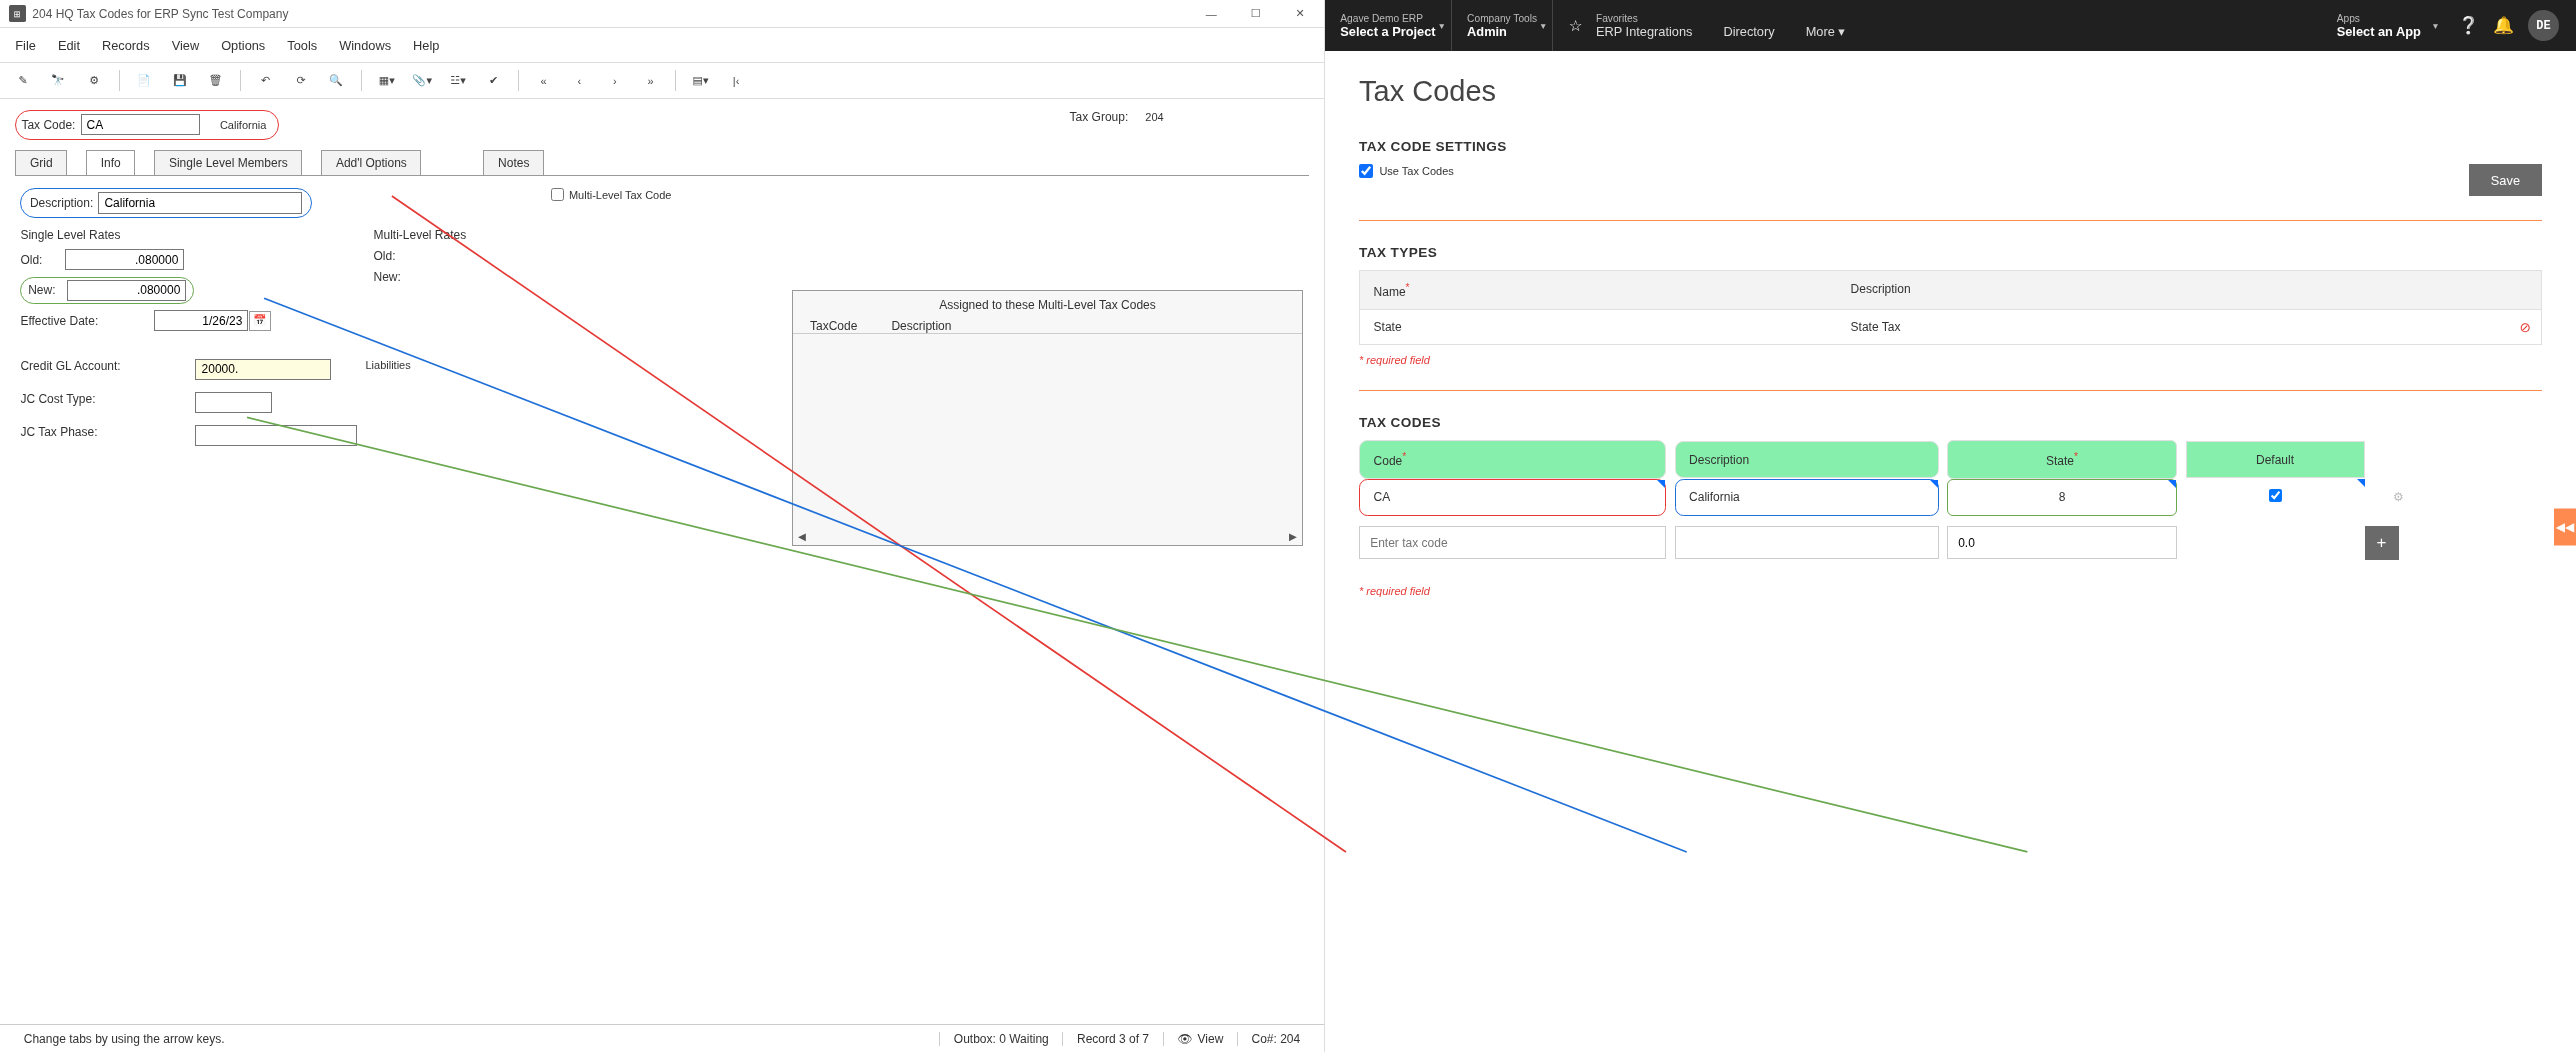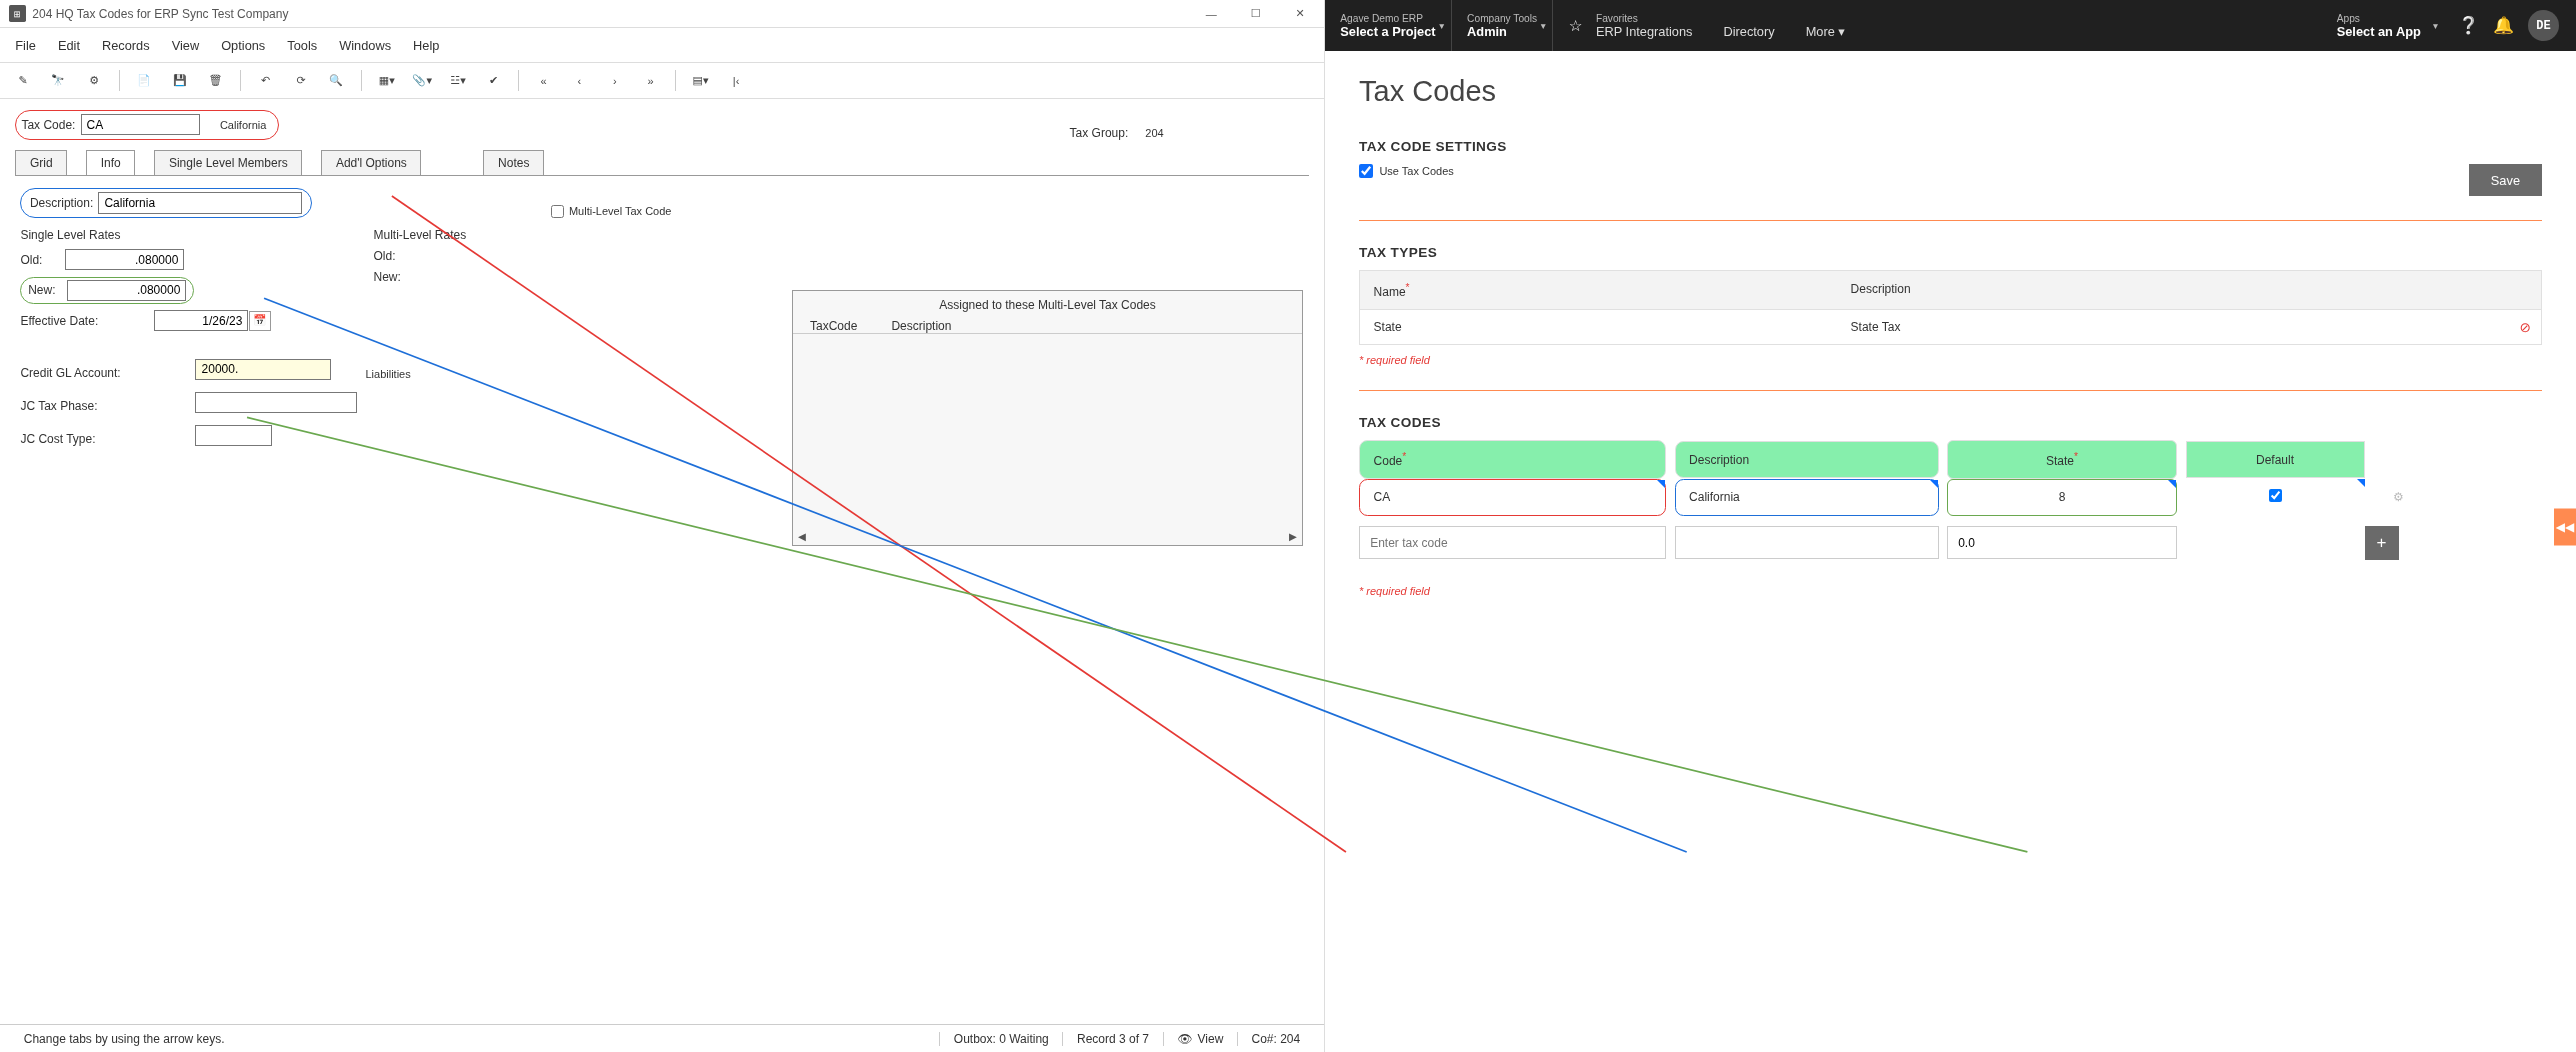--- a/index.html
+++ b/index.html
@@ -15,21 +15,21 @@
   .win-ctrls span { width: 24px; height: 17px; display:flex; align-items:center; justify-content:center; cursor:pointer; color:#555; }
 
   .menubar { display: flex; gap: 22px; padding: 10.2px 15.3px 8.5px; }
   .menubar span { cursor: pointer; font-size: 12.8px; }
 
   .toolbar { display: flex; align-items: center; gap: 13.6px; padding: 6.8px 12px; border-top: 0.9px solid #ddd; border-bottom: 0.9px solid #ddd; }
   .tool-icon { width: 22px; height: 22px; display:flex; align-items:center; justify-content:center; color:#444; cursor:pointer; }
   .tool-sep { width:0.9px; height:20.4px; background:#ccc; }
 
   .form-area { padding: 10.2px 15.3px; position: relative; flex:1; }
-  .row { display: flex; align-items: flex-end; margin-bottom: 6.8px; }
+  .row { display: flex; align-items: flex-start; margin-bottom: 6.8px; }
   .lbl { font-size: 12px; margin-right: 5.1px; }
   .field { border: 0.9px solid #777; padding: 2.6px 5.1px; font-size: 12px; background:#fff; }
 
   .tax-code-box { display:inline-flex; align-items:center; border:1.7px solid #e53935; border-radius:15.3px; padding:3.4px 12px 3.4px 5.1px; }
 
   .tax-group-block { margin-left: auto; display:flex; align-items:center; gap:12px; padding-right:145px; }
 
   .tabs { display:flex; align-items:flex-end; border-bottom:0.9px solid #999; margin-top:10.2px; }
   .tab { padding:5.1px 13.6px; font-size:12px; border:0.9px solid #999; border-bottom:none; background:#f3f3f3; margin-right:19px; cursor:pointer; }
   .tab.active { background:#fff; }
@@ -225,26 +225,26 @@
         </div>
       </div>
 
       <div class="below-fields">
         <div class="row">
           <span class="lbl">Credit GL Account:</span>
           <input class="field" style="width: 136px; background: rgb(255, 253, 224);" value="20000.">
           <span style="margin-left:34px">Liabilities</span>
         </div>
         <div class="row">
+          <span class="lbl">JC Cost Type:</span>
+          <input class="field" style="width: 77px;">
+        </div>
+        <div class="row">
           <span class="lbl">JC Tax Phase:</span>
           <input class="field" style="width: 162px;">
-        </div>
-        <div class="row">
-          <span class="lbl">JC Cost Type:</span>
-          <input class="field" style="width: 77px;">
         </div>
       </div>
     </div>
   </div>
 
   <div class="multi-panel">
     <div class="hdr">Assigned to these Multi-Level Tax Codes</div>
     <div class="cols">
       <span>TaxCode</span>
       <span>Description</span>

